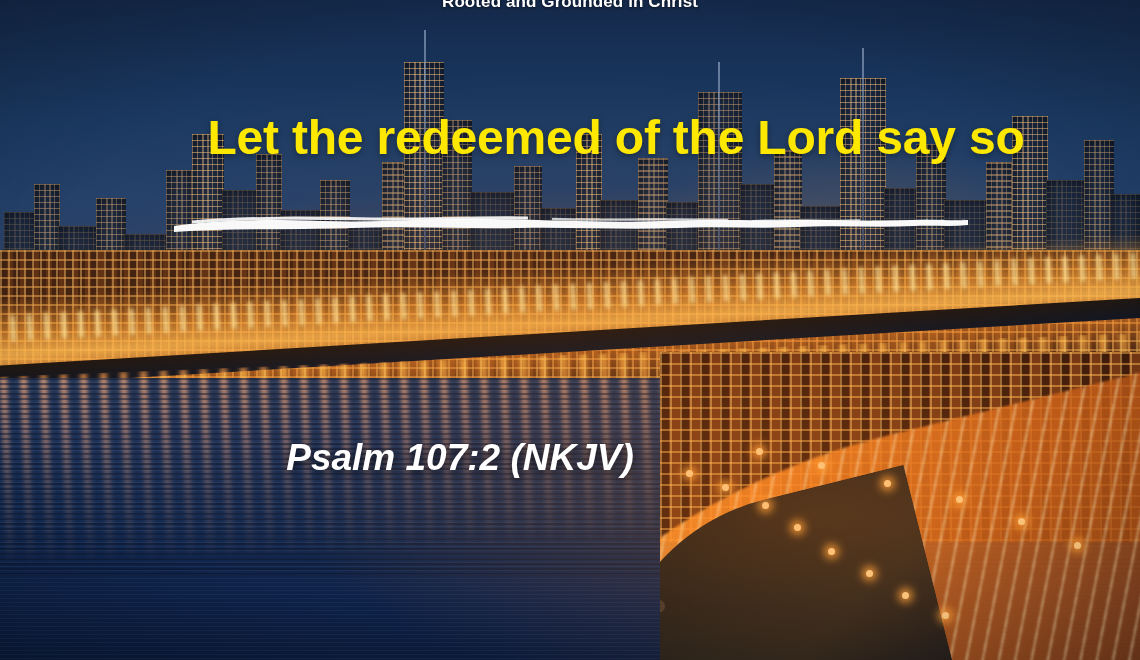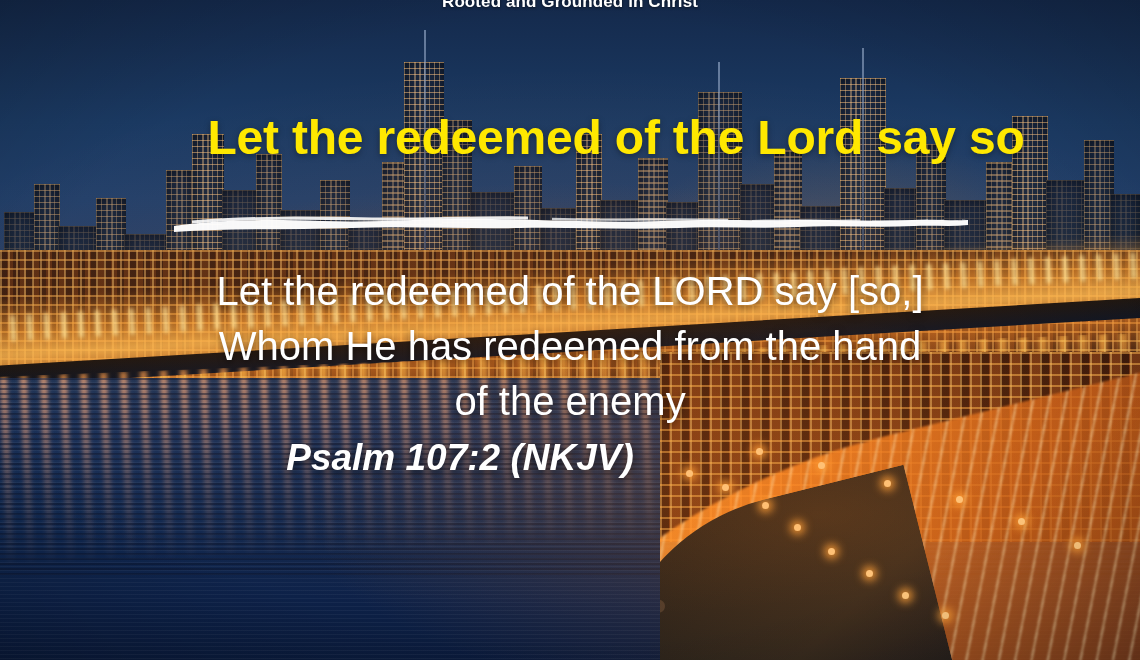--- a/index.html
+++ b/index.html
@@ -495,22 +495,17 @@
                  C452,24 400,21 348,22 C290,23 236,20 180,22 C120,24 60,22 2,26 Z" fill="#ffffff" opacity="0.97"></path>
         <path d="M20,16 C80,11 140,12 200,13 C250,14 300,11 356,12" stroke="#ffffff" stroke-width="3.2" fill="none" opacity="0.9"></path>
         <path d="M380,13 C440,15 500,12 556,14" stroke="#ffffff" stroke-width="2.4" fill="none" opacity="0.75"></path>
         <path d="M580,15 C620,13 650,16 688,14" stroke="#ffffff" stroke-width="2" fill="none" opacity="0.6"></path>
         <path d="M700,15 C720,14 740,16 756,14" stroke="#ffffff" stroke-width="1.6" fill="none" opacity="0.45"></path>
         <path d="M764,15 L772,14 M778,16 L786,15 M790,14 L796,15" stroke="#ffffff" stroke-width="1.4" fill="none" opacity="0.4"></path>
         <path d="M610,18 L624,17 M636,19 L648,18 M660,17 L670,18" stroke="#ffffff" stroke-width="1.2" fill="none" opacity="0.35"></path>
       </svg>
     </div>
 
-    <div class="verse">
-      <span class="vline">Let the redeemed of the LORD say [so,]</span>
-      <span class="vline">Whom He has redeemed from the hand</span>
-      <span class="vline">of the enemy</span>
-    </div>
 
     <div class="citation">Psalm 107:2 (NKJV)</div>
   </div>
 
 </div>
 
 </body></html>

